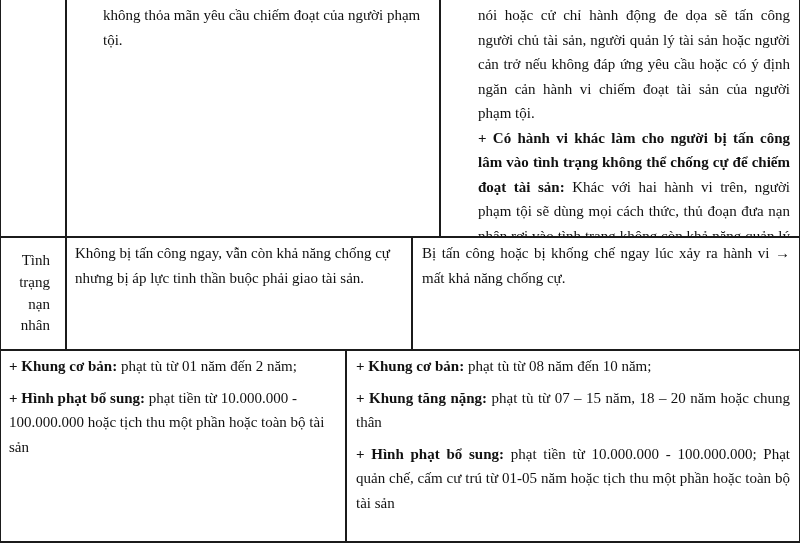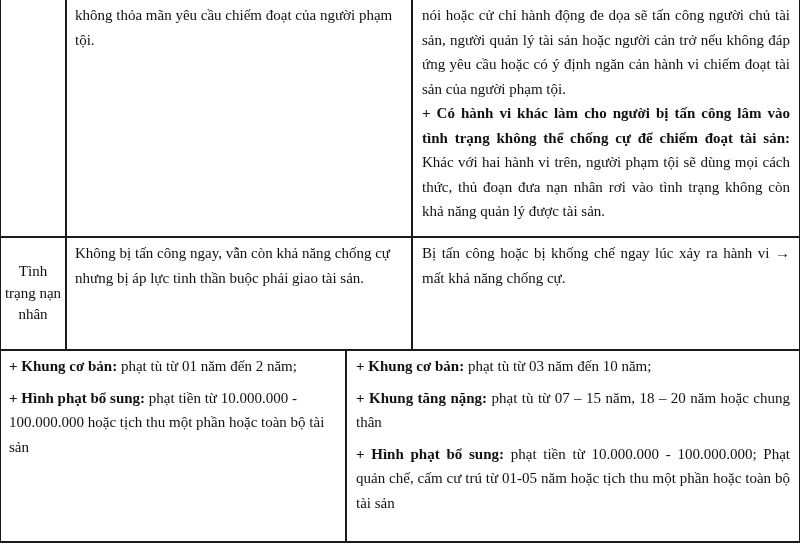--- a/index.html
+++ b/index.html
@@ -21,37 +21,37 @@
     width: 800px;
     border-left: 1px solid #1b1b1b;
     border-right: 1px solid #1b1b1b;
   }
   .row {
     box-sizing: border-box;
     display: flex;
     border-bottom: 2px solid #1b1b1b;
     overflow: hidden;
   }
-  .row1 { height: 238px; }
+  .row1 { height: 238px; gap: 28px; }
   .row2 { height: 113px; }
   .row3 { height: 192px; }
   .cell {
     box-sizing: border-box;
     overflow: hidden;
   }
   .cell.label {
     width: 66px;
     border-right: 2px solid #1b1b1b;
     display: flex;
     align-items: center;
     justify-content: center;
-    text-align: center;
+    text-align: right;
     font-size: 15px;
     line-height: 1.45;
-    padding: 2px 3px;
+    padding: 2px 15px;
   }
   .cell.mid {
     width: 346px;
     border-right: 2px solid #1b1b1b;
     padding: 3px 14px 2px 8px;
   }
   .cell.right {
     flex: 1;
     padding: 3px 9px 2px 9px;
     text-align: justify;
@@ -95,20 +95,20 @@
         <p><b></b><span>Bị tấn công hoặc bị khống chế ngay lúc xảy ra hành vi → mất khả năng chống cự.</span></p>
       </div>
     </div>
 
     <div class="row row3">
       <div class="cell mid">
         <p><b>+ Khung cơ bản:</b><span> phạt tù từ 01 năm đến 2 năm;</span></p>
         <p><b>+ Hình phạt bổ sung:</b><span> phạt tiền từ 10.000.000 - 100.000.000 hoặc tịch thu một phần hoặc toàn bộ tài sản</span></p>
       </div>
       <div class="cell right">
-        <p><b>+ Khung cơ bản:</b><span> phạt tù từ 03 năm đến 10 năm;</span></p>
+        <p><b>+ Khung cơ bản:</b><span> phạt tù từ 08 năm đến 10 năm;</span></p>
         <p><b>+ Khung tăng nặng:</b><span> phạt tù từ 07 – 15 năm, 18 – 20 năm hoặc chung thân</span></p>
         <p><b>+ Hình phạt bổ sung:</b><span> phạt tiền từ 10.000.000 - 100.000.000; Phạt quản chế, cấm cư trú từ 01-05 năm hoặc tịch thu một phần hoặc toàn bộ tài sản</span></p>
       </div>
     </div>
 
   </div>
 </div>
 
 </body></html>

